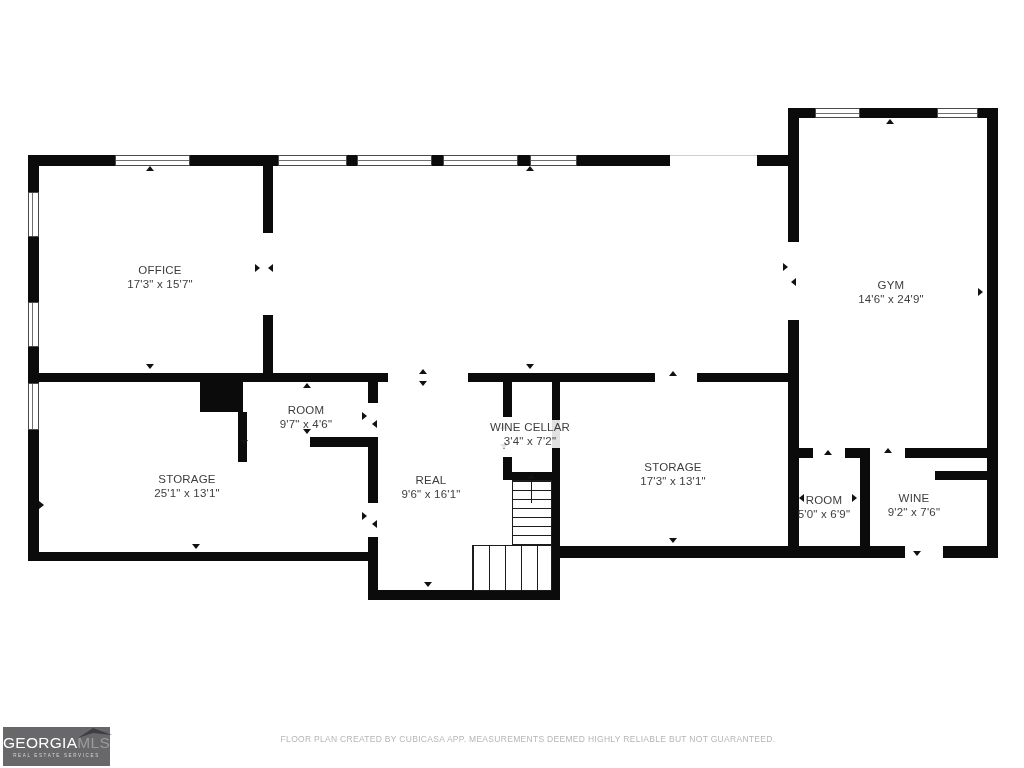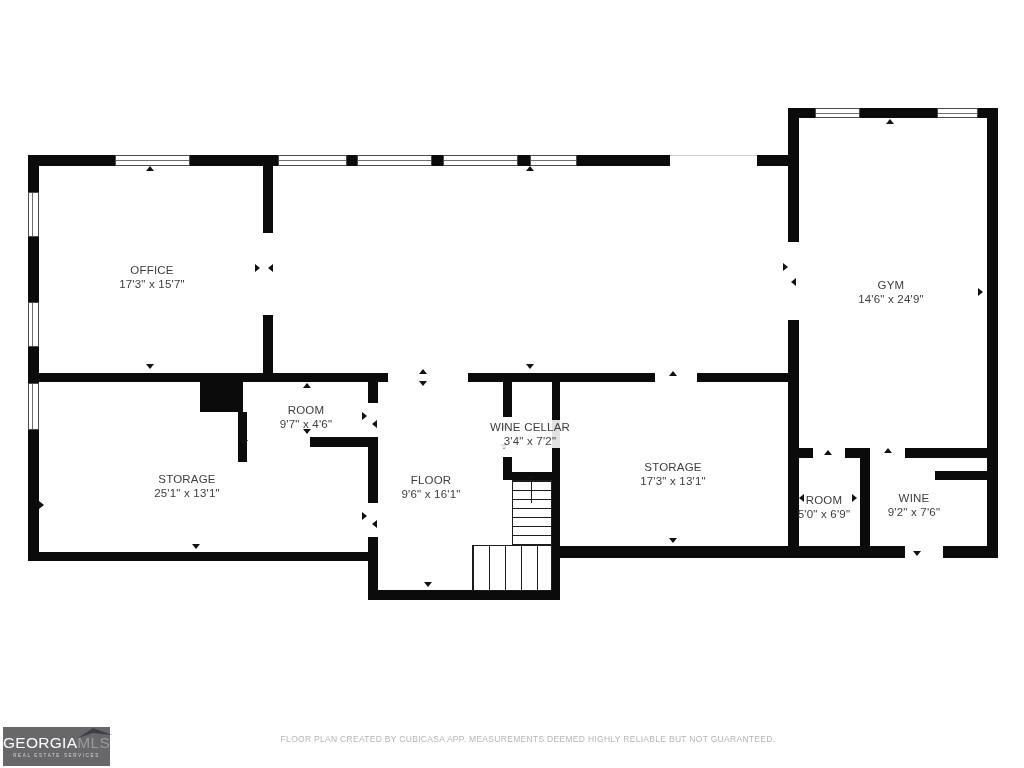--- a/index.html
+++ b/index.html
@@ -135,38 +135,38 @@
   <div class="tri tri-right" style="left:978px;top:288px"></div>
   <div class="tri tri-down" style="left:192px;top:544px"></div>
   <div class="tri tri-right" style="left:39px;top:501px"></div>
   <div class="tri tri-down" style="left:424px;top:582px"></div>
   <div class="tri tri-down" style="left:669px;top:538px"></div>
   <div class="tri tri-up" style="left:303px;top:383px"></div>
   <div class="tri tri-down" style="left:303px;top:429px"></div>
   <div class="tri tri-left" style="left:799px;top:494px"></div>
   <div class="tri tri-right" style="left:852px;top:494px"></div>
 
-  <div class="room-label" style="left:152px;top:277px">
+  <div class="room-label" style="left:160px;top:277px">
     <div>OFFICE</div>
     <div>17'3" x 15'7"</div>
   </div>
   <div class="room-label" style="left:891px;top:292px">
     <div>GYM</div>
     <div>14'6" x 24'9"</div>
   </div>
   <div class="room-label" style="left:306px;top:417px">
     <div>ROOM</div>
     <div>9'7" x 4'6"</div>
   </div>
   <div class="room-label" style="left:187px;top:486px">
     <div>STORAGE</div>
     <div>25'1" x 13'1"</div>
   </div>
   <div class="room-label" style="left:431px;top:487px">
-    <div>FLOOR</div>
+    <div>REAL</div>
     <div>9'6" x 16'1"</div>
   </div>
   <div class="room-label" style="left:530px;top:434px">
     <div class="halo">WINE CELLAR</div>
     <div class="halo">3'4" x 7'2"</div>
   </div>
   <div class="room-label" style="left:673px;top:474px">
     <div>STORAGE</div>
     <div>17'3" x 13'1"</div>
   </div>

